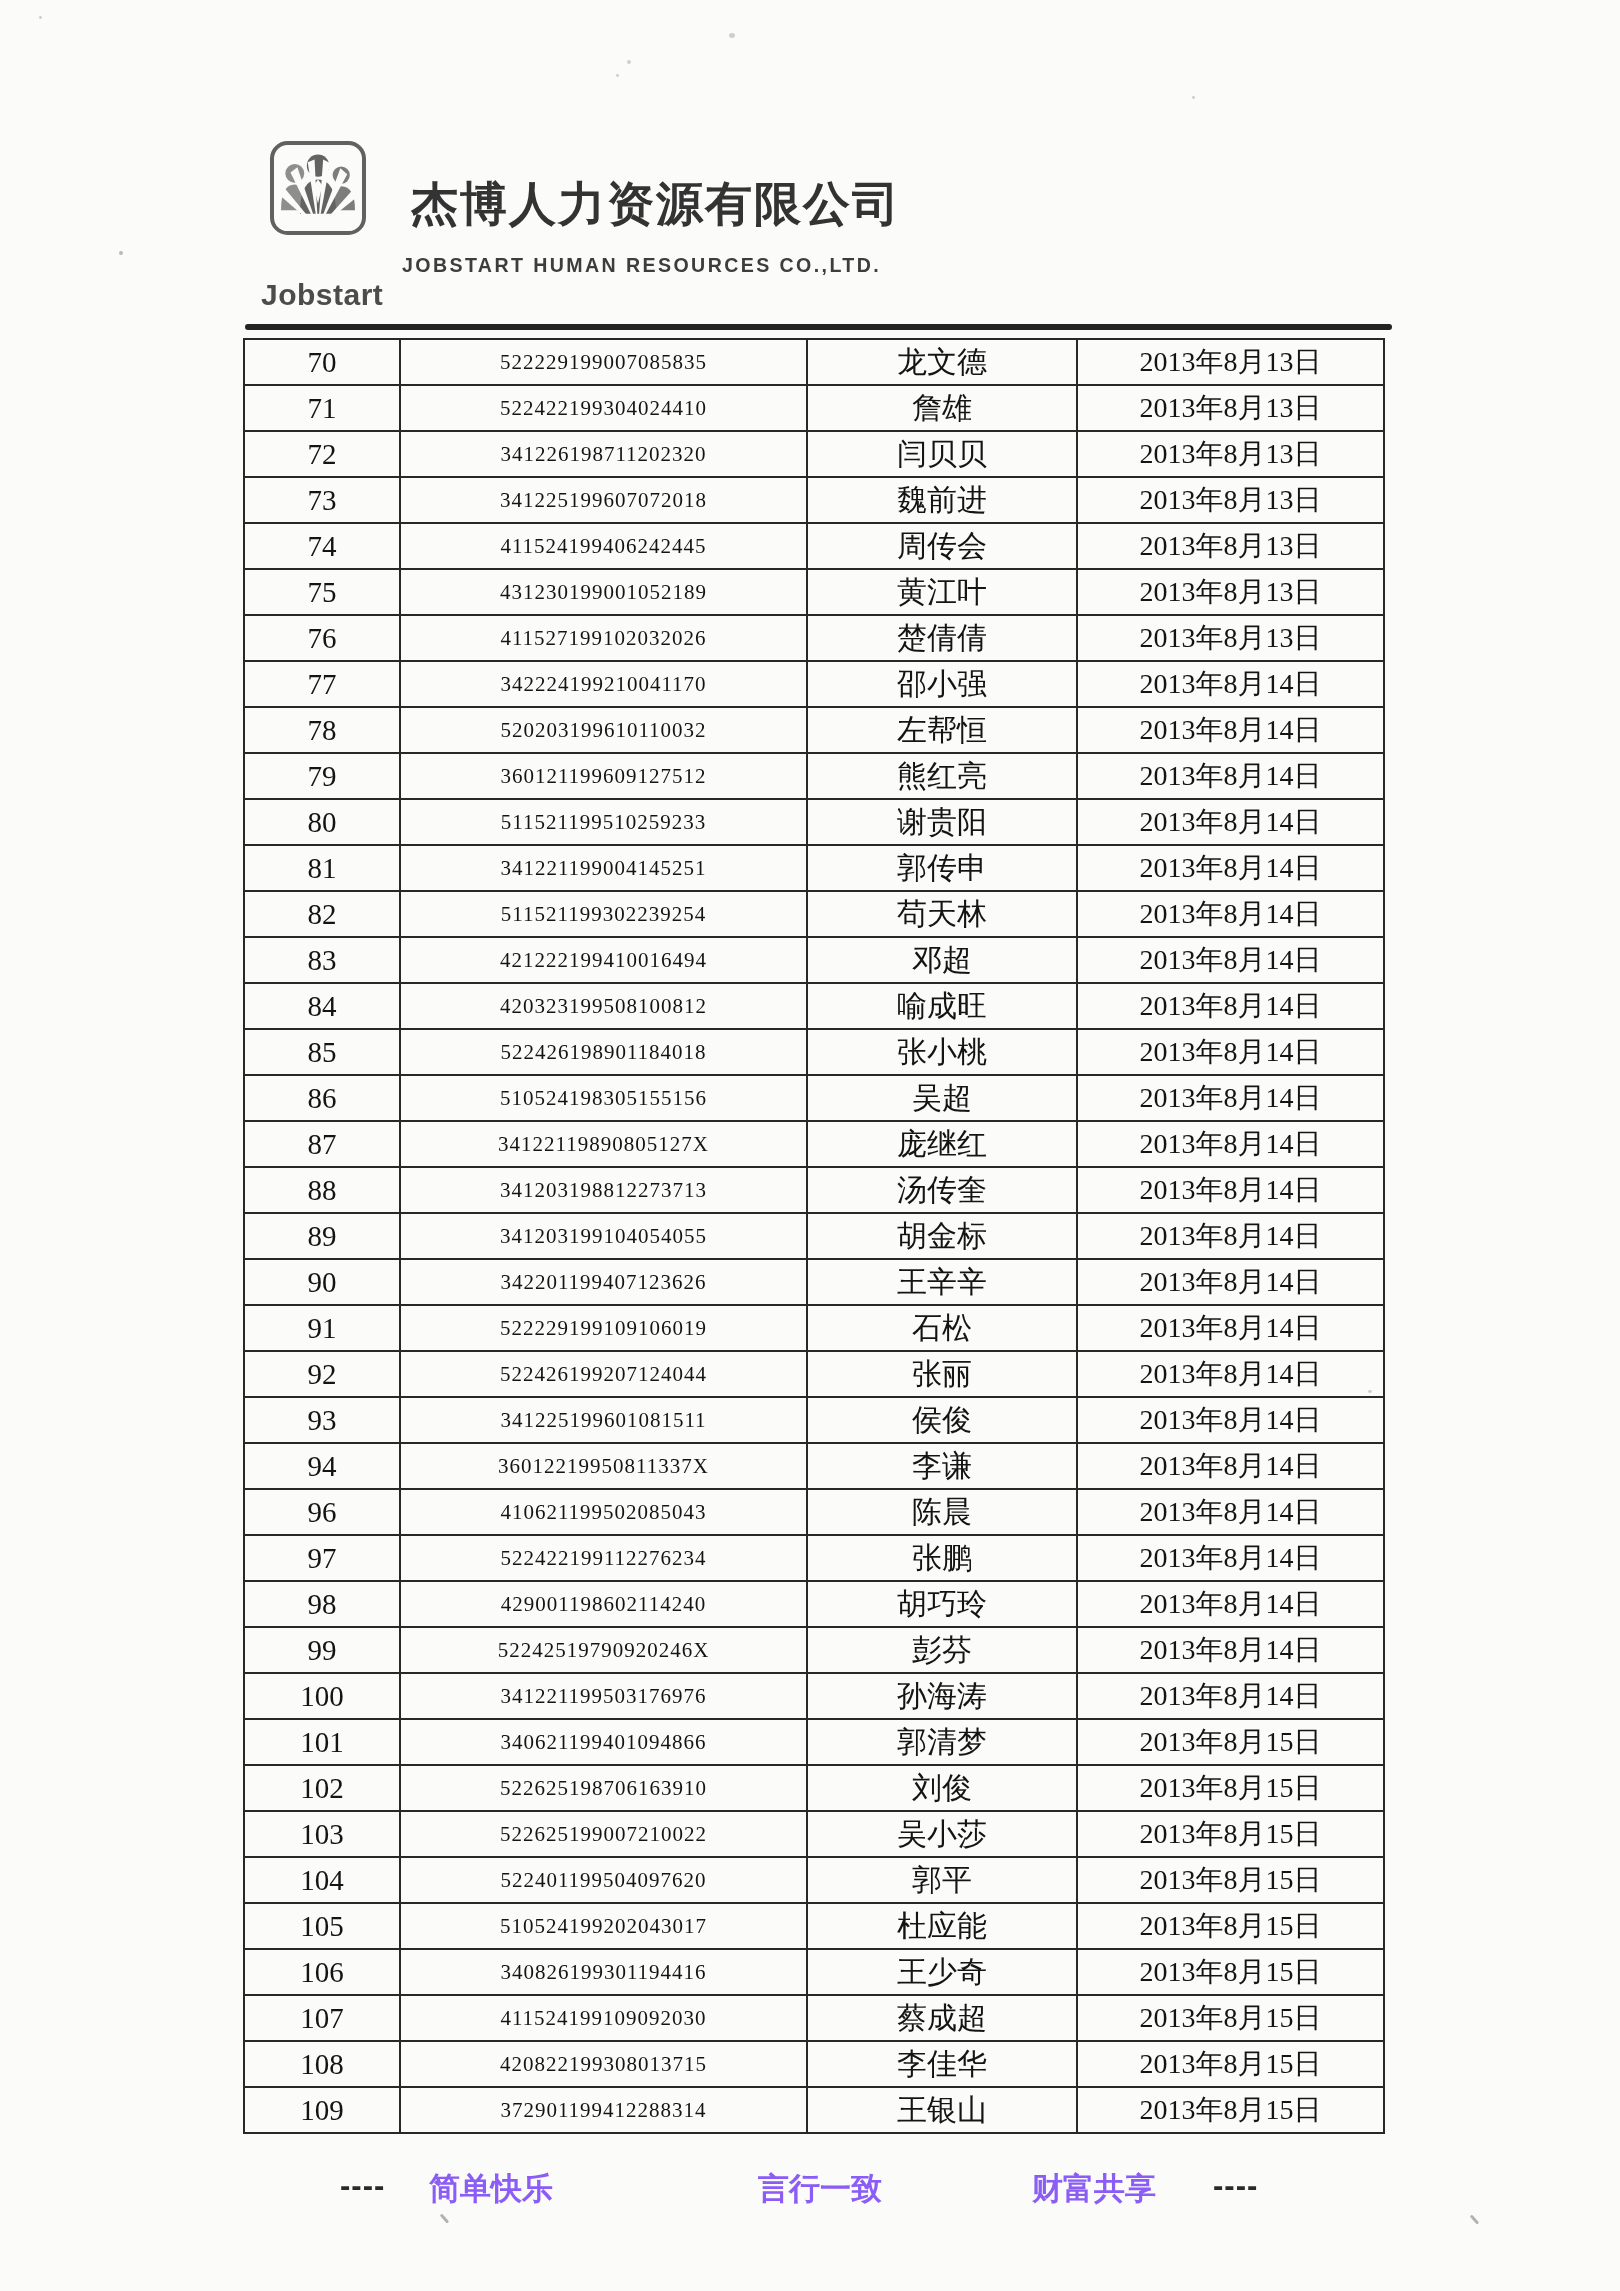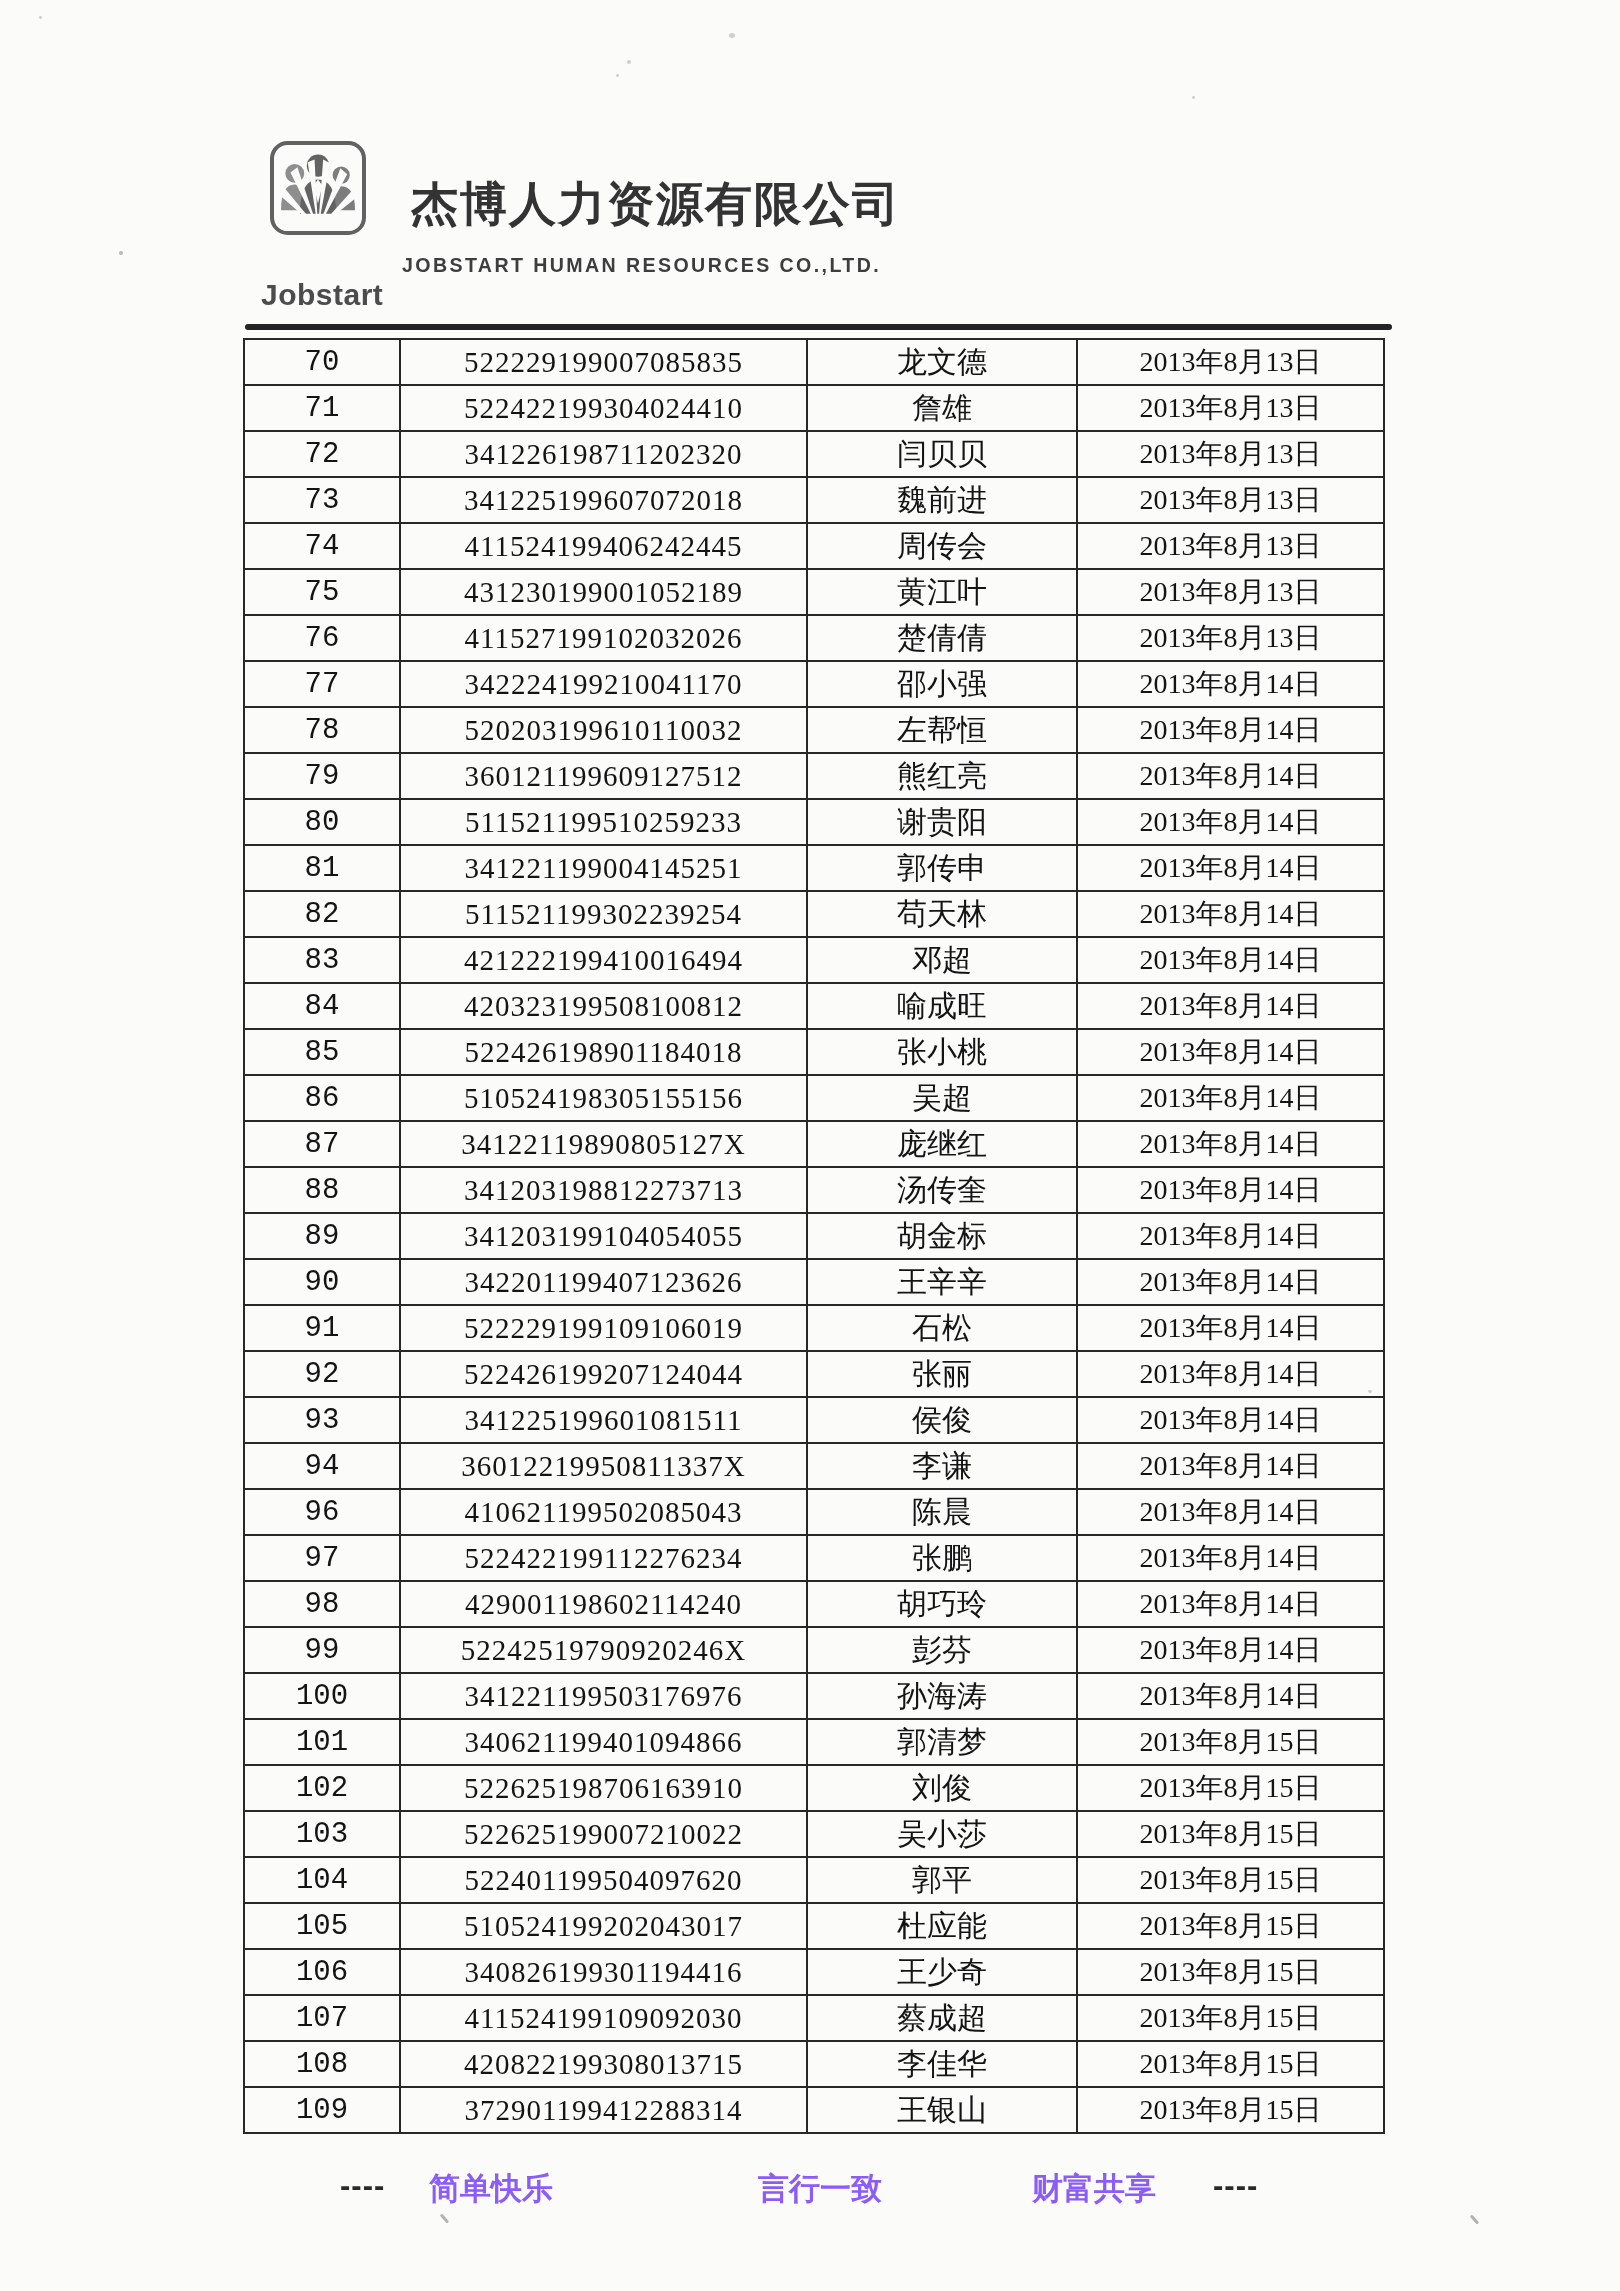--- a/index.html
+++ b/index.html
@@ -41,22 +41,22 @@
     border-collapse:collapse;table-layout:fixed;
     border:2.9px solid #1b1b1b;
   }
   table.roster td{
     border:2px solid #282828;
     height:44px;
     text-align:center;vertical-align:middle;
     padding:0;overflow:hidden;white-space:nowrap;
     color:#141414;
   }
-  td.c0{width:154px;font-family:Liberation Mono, monospace;font-size:29px;}
-  td.c1{width:405px;font-family:"Liberation Serif","DejaVu Serif",serif;font-size:29px;letter-spacing:1px;}
+  td.c0{width:154px;font-family:Liberation Serif, serif;font-size:29px;}
+  td.c1{width:405px;font-family:"Liberation Serif","DejaVu Serif",serif;font-size:21px;letter-spacing:1px;}
   td.c2{width:268px;font-size:30px;}
   td.c3{width:305px;font-family:"Liberation Serif","DejaVu Serif",serif;font-size:28px;}
   
   .footer-item{position:absolute;top:2168px;font-size:31px;font-weight:600;color:#8b5cf6;}
   .dash{font-weight:800;letter-spacing:1px;color:#2a2a2a;}
   
   .speck{position:absolute;border-radius:50%;background:#cfcfcb;}
   .tick{position:absolute;width:10.8px;height:2.9px;background:#9a9a96;transform:rotate(48deg);border-radius:2px;opacity:.75;}
 </style>
 </head>

